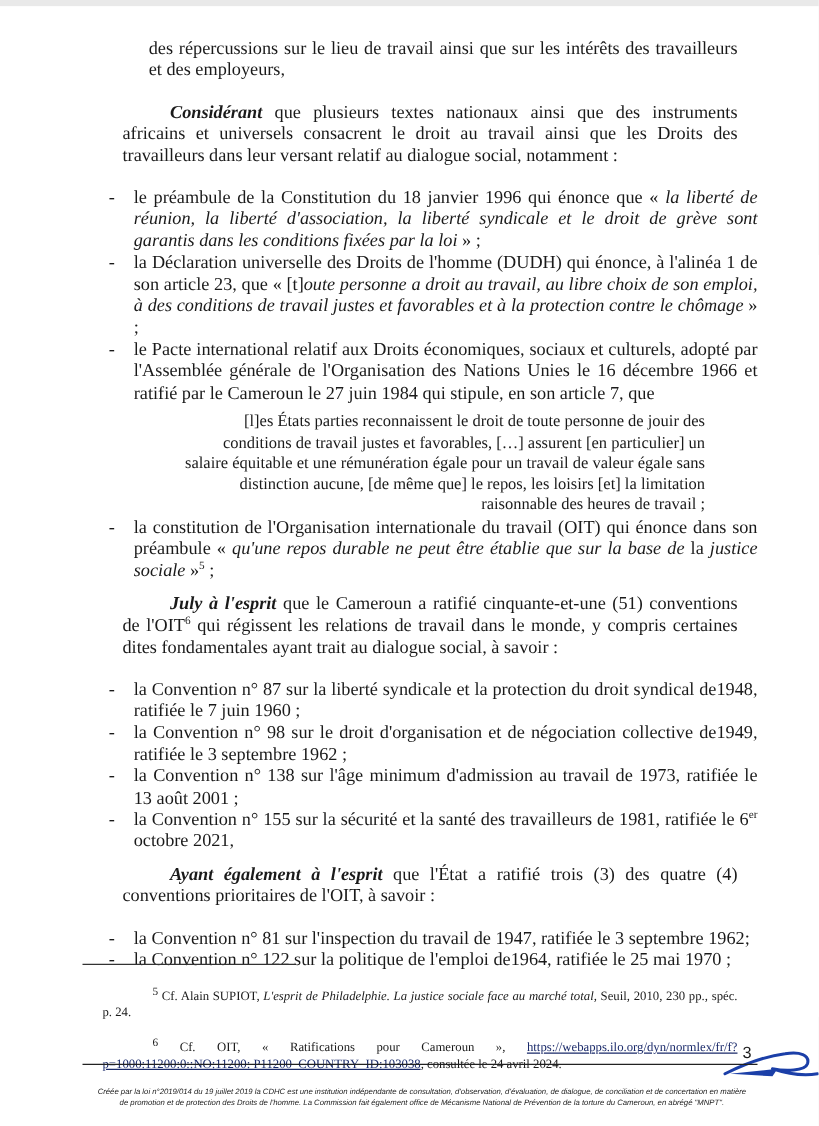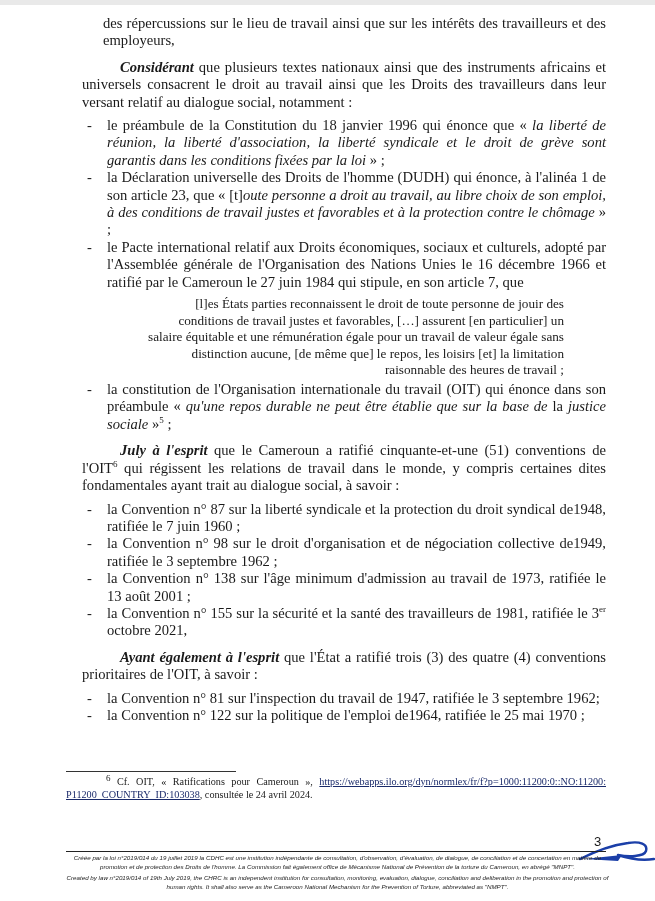--- a/index.html
+++ b/index.html
@@ -12,21 +12,21 @@
   .topstrip { height: 5px; background: #e9e9e9; }
   .page {
     position: relative;
     background: #ffffff;
     width: 655px; height: 896px;
   }
   .content {
     position: absolute; left: 82px; top: 10px; width: 524px;
     font-size: 14.6px; line-height: 17.4px;
   }
-  p { margin: 0; text-align: justify; }
+  p { margin: 16px; text-align: justify; }
   .cont { padding-left: 21px; }
   .para { text-indent: 38px; margin-top: 9px; font-family: Liberation Serif, serif; }
   .para b { font-style: italic; font-weight: bold; }
   ul.dash { list-style: none; margin: 6px 0 0 0; padding: 0; }
   ul.dash li { position: relative; padding-left: 25px; text-align: justify; }
   ul.dash li::before {
     content: "-"; position: absolute; left: 5px; top: 0;
   }
   .quote {
     margin: 5px 0 2px 37px; width: 420px;
@@ -81,33 +81,34 @@
       </li>
       <li><span>la constitution de l'Organisation internationale du travail (OIT) qui énonce dans son préambule « </span><i>qu'une repos durable ne peut être établie que sur la base de</i><span> la </span><i>justice sociale</i><span> »</span><sup>5</sup><span> ;</span></li>
     </ul>
 
     <p class="para"><b>July à l'esprit</b><span> que le Cameroun a ratifié cinquante-et-une (51) conventions de l'OIT</span><sup>6</sup><span> qui régissent les relations de travail dans le monde, y compris certaines dites fondamentales ayant trait au dialogue social, à savoir :</span></p>
 
     <ul class="dash">
       <li>la Convention n° 87 sur la liberté syndicale et la protection du droit syndical de1948, ratifiée le 7 juin 1960 ;</li>
       <li>la Convention n° 98 sur le droit d'organisation et de négociation collective de1949, ratifiée le 3 septembre 1962 ;</li>
       <li>la Convention n° 138 sur l'âge minimum d'admission au travail de 1973, ratifiée le 13 août 2001 ;</li>
-      <li><span>la Convention n° 155 sur la sécurité et la santé des travailleurs de 1981, ratifiée le 3</span><sup>er</sup><span> octobre 2021,</span></li>
+      <li><span>la Convention n° 155 sur la sécurité et la santé des travailleurs de 1981, ratifiée le 6</span><sup>er</sup><span> octobre 2021,</span></li>
     </ul>
 
     <p class="para"><b>Ayant également à l'esprit</b><span> que l'État a ratifié trois (3) des quatre (4) conventions prioritaires de l'OIT, à savoir :</span></p>
 
     <ul class="dash">
       <li>la Convention n° 81 sur l'inspection du travail de 1947, ratifiée le 3 septembre 1962;</li>
       <li>la Convention n° 122 sur la politique de l'emploi de1964, ratifiée le 25 mai 1970 ;</li>
     </ul>
   </div>
 
   <div class="fnrule"></div>
   <div class="footnotes">
+    <p><sup>5</sup><span> Cf. Alain SUPIOT, </span><i>L'esprit de Philadelphie. La justice sociale face au marché total</i><span>, Seuil, 2010, 230 pp., spéc. p. 24.</span></p>
     <p><sup>6</sup><span> Cf. OIT, « Ratifications pour Cameroun », </span><a>https://webapps.ilo.org/dyn/normlex/fr/f?p=1000:11200:0::NO:11200: P11200_COUNTRY_ID:103038</a><span>, consultée le 24 avril 2024.</span></p>
   </div>
 
   <div class="pagenum">3</div>
   <svg class="sig" width="77" height="30" viewBox="0 0 77 30">
     <path d="M2 22 C 18 14, 34 8, 50 6 C 62 4, 70 7, 68 14 C 66 20, 50 20, 40 18 M40 18 C 52 22, 64 24, 76 22" fill="none" stroke="#1b3fa8" stroke-width="2.4" stroke-linecap="round"></path>
     <path d="M6 22 L 44 18 L 40 24 Z" fill="#1b3fa8"></path>
   </svg>
 
   <div class="footrule"></div>

